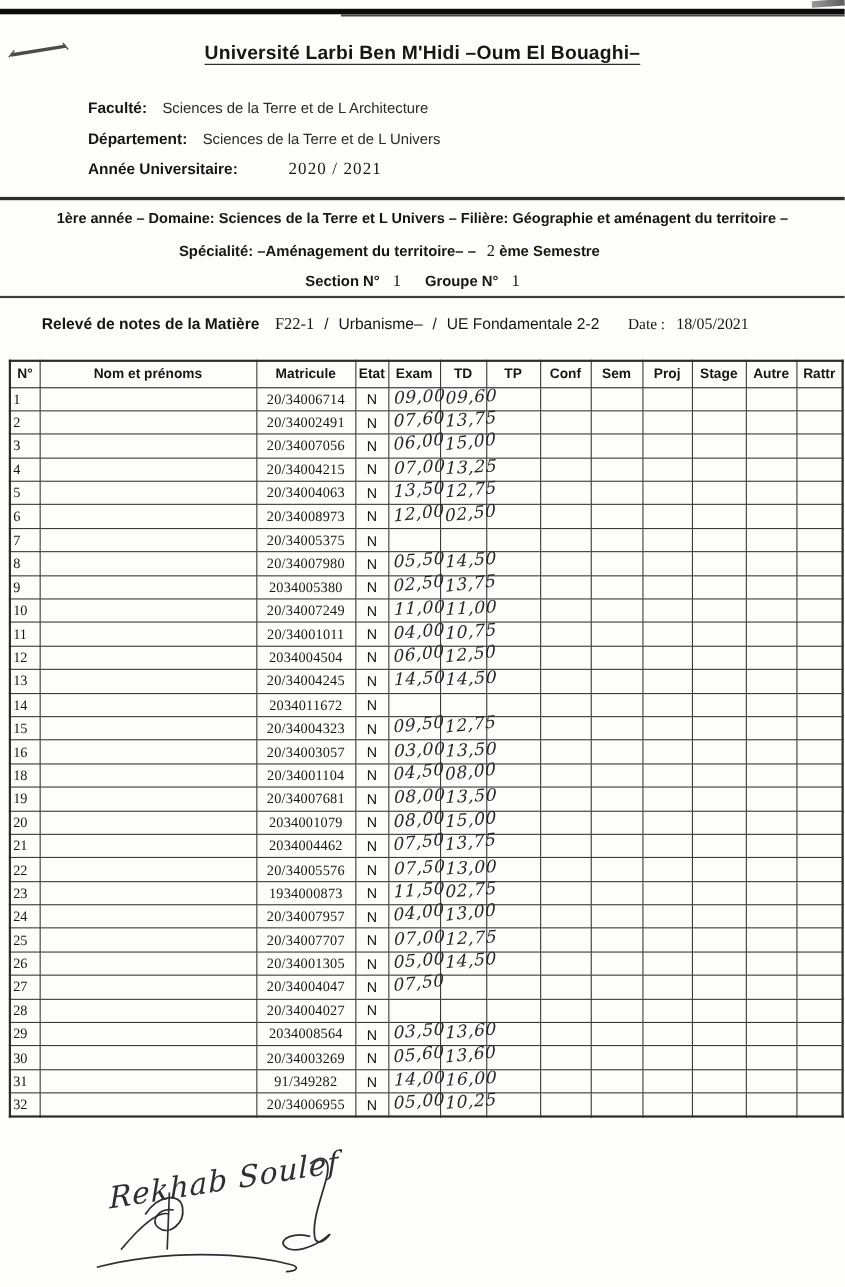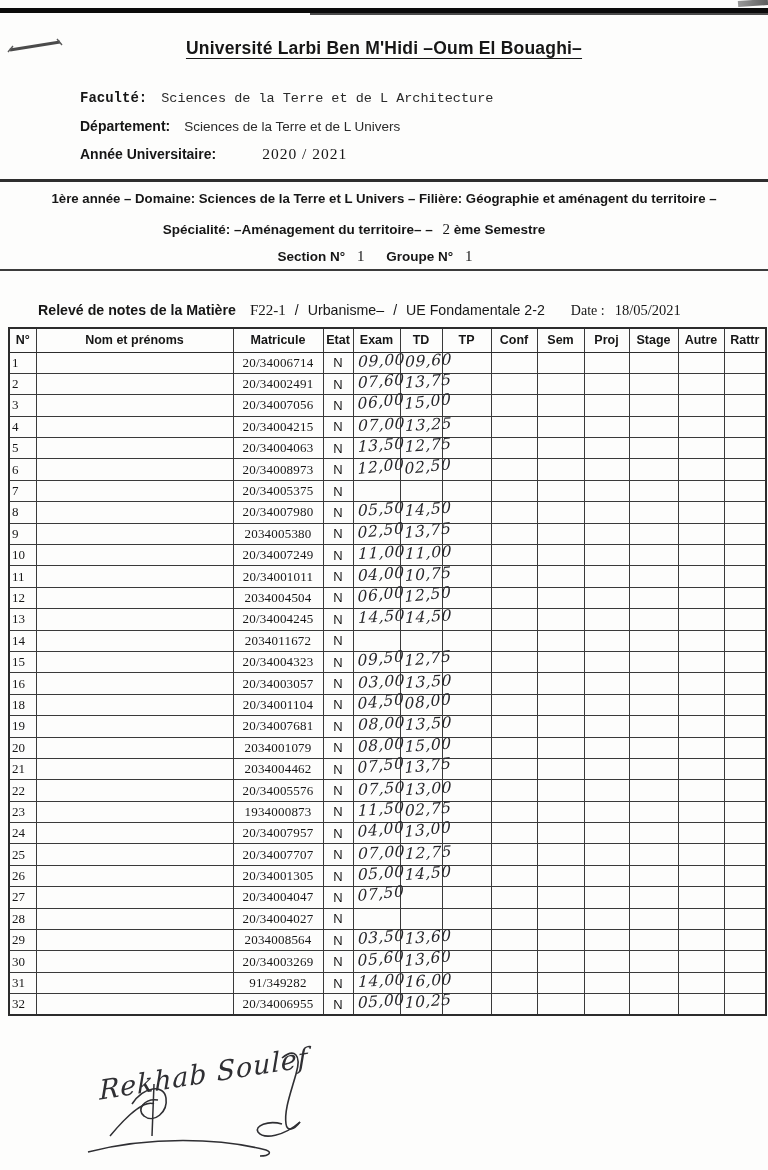--- a/index.html
+++ b/index.html
@@ -19,36 +19,36 @@
   .corner-mark { right:0; top:0; width:30px; height:6px; background:linear-gradient(100deg,#9a9a9a,#5c5c5c); transform:rotate(-4deg); }
 
   
   .title {
     left:0; top:38px; width:768px; text-align:center;
     font-size:17.5px; font-weight:bold; letter-spacing:0.2px;
   }
   .title span { text-decoration:underline; text-underline-offset:4px; }
   .meta-label { font-weight:bold; font-size:14px; }
   .meta-value { font-size:13.5px; color:#2a2a2a; }
-  .faculty-row  { left:80px; top:90px;font-family:Liberation Mono, monospace;  }
+  .faculty-row  { left:80px; top:90px;  }
   .dept-row     { left:80px; top:118px; }
   .year-row     { left:80px; top:145px; }
   .meta-row { display:flex; gap:14px; align-items:baseline; white-space:nowrap; }
   .year-value { font-family:"Liberation Serif", serif; font-size:15.5px; letter-spacing:1px; }
 
   .rule-thick { left:0; top:179px; width:768px; height:3px; background:#2e2e2e; }
   .rule-thin  { left:0; top:269px; width:768px; height:2px; background:#3c3c3c; }
 
   .prog1 { left:0; top:191px; width:768px; text-align:center; font-weight:bold; font-size:13.2px; white-space:nowrap; }
   .prog2 { left:0; top:221px; width:708px; text-align:center; font-weight:bold; font-size:13.5px; }
   .prog2 .serif-num { font-family:"Liberation Serif", serif; font-weight:normal; font-size:15px; }
   .sectline { left:0; top:248px; width:768px; text-align:center; font-weight:bold; font-size:13.5px; }
   .sectline .serif-num { font-family:"Liberation Serif", serif; font-weight:normal; font-size:15px; padding:0 18px 0 8px; }
 
-  .matiere-line { left:38px; top:302px; width:720px; display:flex; align-items:baseline; white-space:nowrap; }
+  .matiere-line { left:38px; top:286px; width:720px; display:flex; align-items:baseline; white-space:nowrap; }
   .matiere-label { font-weight:bold; font-size:14.2px; }
   .matiere-code { font-family:"Liberation Serif", serif; font-size:15px; margin-left:14px; }
   .matiere-sep { font-size:14px; margin:0 9px; }
   .matiere-name { font-size:14.2px; }
   .matiere-ue { font-size:14.2px; }
   .date-label { font-family:Liberation Serif, serif; font-size:14px; margin-left:26px; }
   .date-value { font-family:"Liberation Serif", serif; font-size:14.5px; margin-left:10px; }
 
   
   table.grades {

